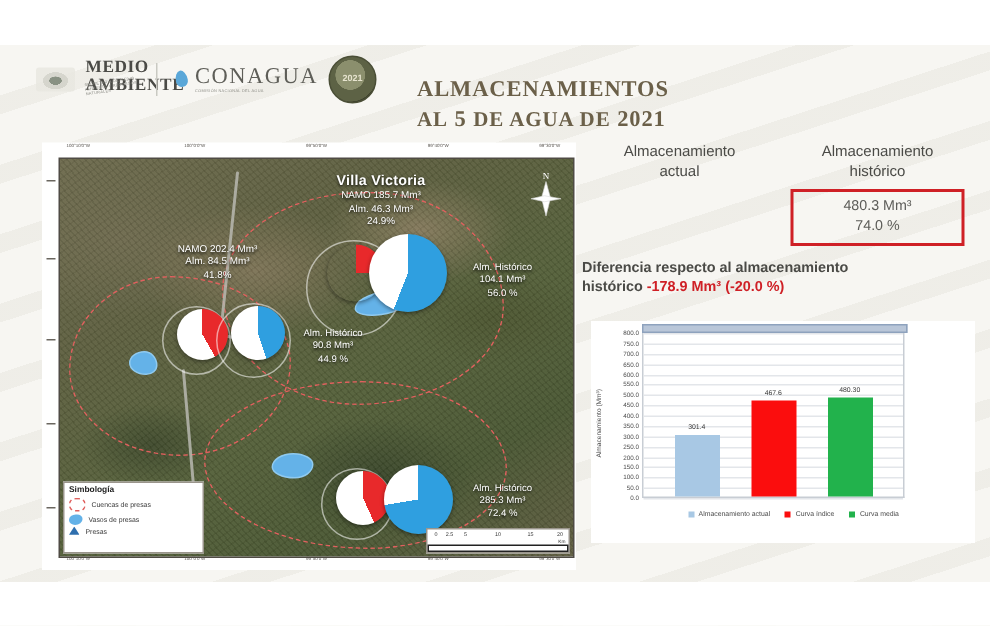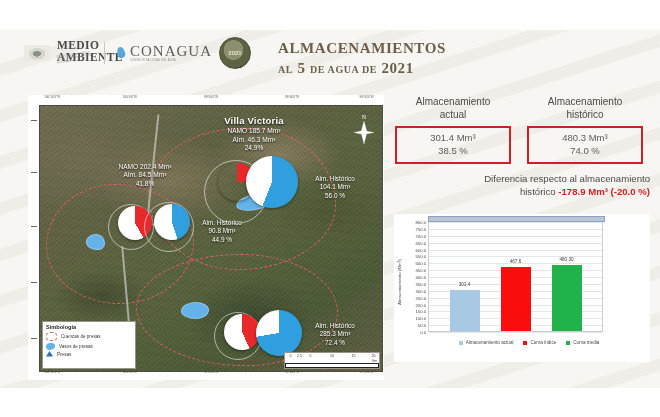--- a/index.html
+++ b/index.html
@@ -49,23 +49,23 @@
     width:30px;height:30px;border-radius:50%;
     background:radial-gradient(circle at 45% 40%, #8b8f6d 0 40%, #5d6245 41% 72%, #3f432e 73% 100%);
     display:flex;align-items:center;justify-content:center;
     color:#e7e4cf;font-size:6px;font-weight:bold;
     border:1px solid #4a4e36;
   }
   .title{
     position:absolute;left:278px;top:8px;
     color:#6b6049;font-family:"Liberation Serif", serif;
   }
-  .title .t1{font-size:15px;font-weight:bold;letter-spacing:.6px;line-height:1.35;}
+  .title .t1{font-size:15px;font-weight:bold;letter-spacing:.6px;line-height:1.35;margin-top:12px;}
   .title .t2{font-size:15px;font-weight:bold;letter-spacing:.6px;line-height:1.35;}
-  .sc{font-size:10px;}
+  .sc{font-size:14px;}
 
   
   .map-wrap{position:absolute;left:28px;top:95px;width:356px;height:285px;background:#ffffff;}
   .map-ticks-top,.map-ticks-bot{position:absolute;left:14px;width:338px;height:10px;font-size:3px;color:#55514b;}
   .map-ticks-top{top:0;}
   .map-ticks-bot{bottom:0;}
   .map-ticks-top span,.map-ticks-bot span{position:absolute;transform:translateX(-50%);}
   .map-ticks-left{position:absolute;left:0;top:11px;width:13px;height:263px;}
   .map-ticks-left i{position:absolute;left:3px;width:6px;height:1px;background:#6a665f;}
   .map{
@@ -130,21 +130,21 @@
   
   .rpanel{position:absolute;left:388px;top:96px;width:262px;height:284px;}
   .kpis{display:flex;gap:16px;justify-content:center;}
   .kpi{width:116px;text-align:center;}
   .kpi .cap{font-size:10px;color:#4a4a46;line-height:1.25;}
   .kpi .box{
     margin-top:5px;border:2px solid #cf2026;padding:4px 2px;
     font-size:9.5px;color:#5c5c58;line-height:1.35;
   }
   .diff{
-    margin-top:9px;text-align:right;font-size:9.6px;color:#4a4a46;line-height:1.35;
+    margin-top:9px;text-align:left;font-size:9.6px;color:#4a4a46;line-height:1.35;font-weight:bold;
   }
   .diff b{color:#cf2026;}
 
   
   .chart{position:absolute;left:6px;top:118px;width:256px;height:148px;background:#fff;}
   .chart .yaxis-title{
     position:absolute;left:0px;top:18px;height:100px;width:10px;
     writing-mode:vertical-rl;transform:rotate(180deg);
     font-size:4.4px;color:#4a4a4a;display:flex;align-items:center;justify-content:center;
   }
@@ -328,24 +328,20 @@
     </div>
   </div>
 
   <div class="rpanel">
 
     <div class="kpis">
       <div class="kpi">
         <div class="cap">
           <div>Almacenamiento</div>
           <div>actual</div>
-        </div>
-        <div class="box">
-          <div>301.4 Mm³</div>
-          <div>38.5 %</div>
         </div>
       </div>
 
       <div class="kpi">
         <div class="cap">
           <div>Almacenamiento</div>
           <div>histórico</div>
         </div>
         <div class="box">
           <div>480.3 Mm³</div>

